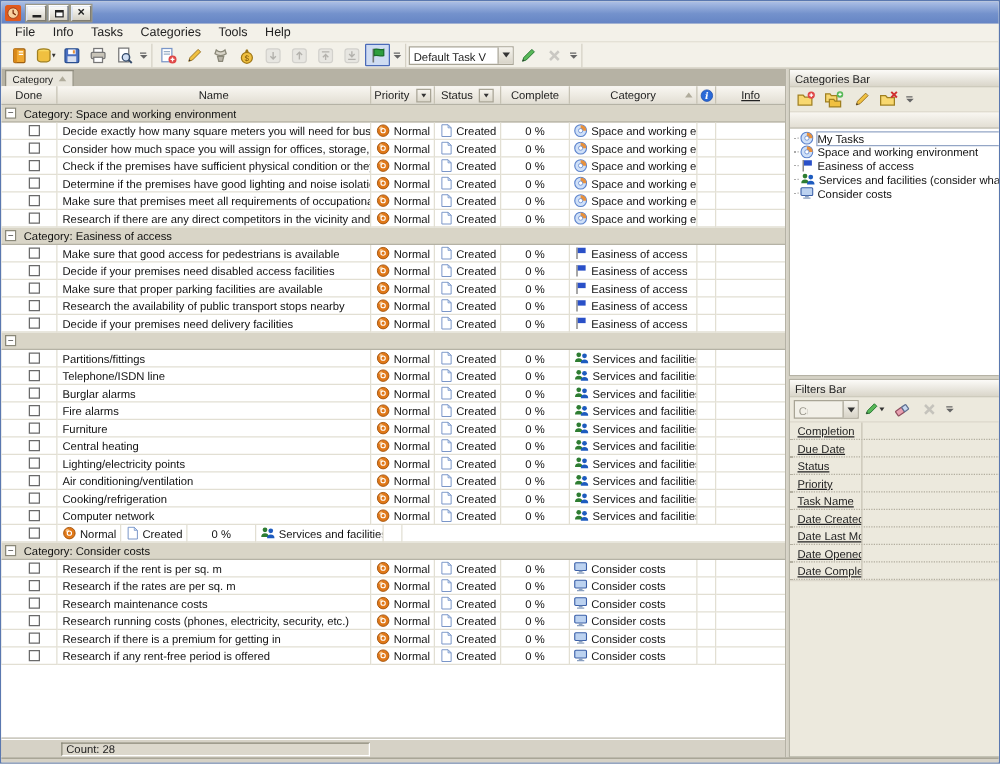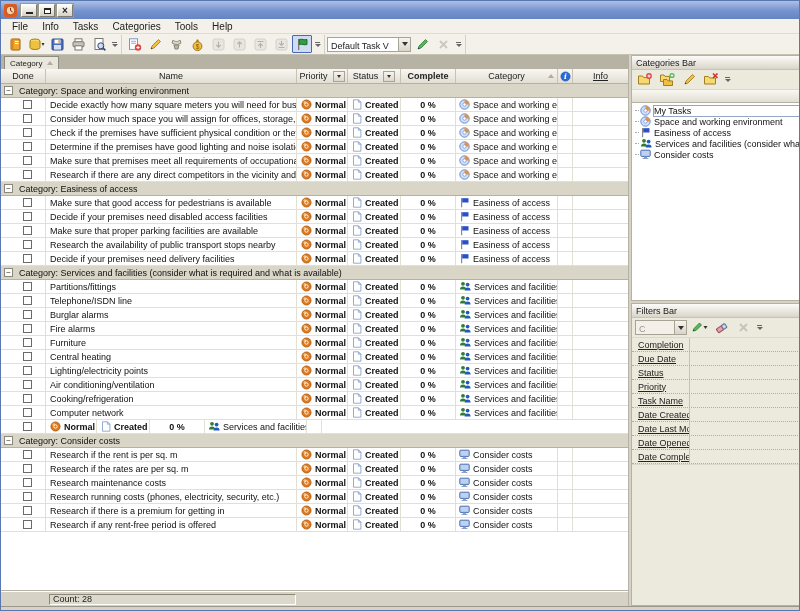--- a/index.html
+++ b/index.html
@@ -45,35 +45,35 @@
 
   .grid-header { display:flex; height:15px; flex:0 0 15px; background:linear-gradient(#f9f7f2,#e2ded3); border-bottom:1px solid #b5b2a5; font-size:9px; color:#222; }
   .gh-cell { display:flex; align-items:center; justify-content:center; border-right:1px solid #c6c2b4; position:relative; gap:3px; }
   .hdr-drop { width:12px; height:11px; background:linear-gradient(#f6f4ee,#dcd8cb); border:1px solid #a8a495; display:flex; align-items:center; justify-content:center; margin-left:2px; }
   .hdr-drop .tri-down { border-top-width:3px; border-left-width:2.5px; border-right-width:2.5px; }
 
   .c-done { width:45px; flex:0 0 45px; }
   .c-name { width:251px; flex:0 0 251px;text-align:right; }
   .c-pri { width:51px; flex:0 0 51px; }
   .c-status { width:53px; flex:0 0 53px; }
-  .c-complete { width:55px; flex:0 0 55px;font-weight:bold; }
+  .c-complete { width:55px; flex:0 0 55px; }
   .c-cat { width:102px; flex:0 0 102px; }
   .c-infoicon { width:15px; flex:0 0 15px; }
   .c-info { flex:1; }
 
   .grid-body { overflow:hidden; }
   .row { display:flex; height:14px; font-size:9px; align-items:stretch; color:#111; }
   .task-row .cell { border-right:1px solid #e2dfd3; border-bottom:1px solid #e2dfd3; display:flex; align-items:center; overflow:hidden; }
   .group-row { background:#d9d5c7; border-bottom:1px solid #b5b2a5; align-items:center; padding-left:3px; gap:6px; }
   .minus-box { width:9px; height:9px; border:1px solid #8a8878; background:#fff; font-size:8px; line-height:7px; text-align:center; color:#333; flex:0 0 9px; }
   .group-label { white-space:nowrap; overflow:hidden; }
   .cell.c-done { justify-content:flex-start; padding-left:22px; }
   .cb { width:9px; height:9px; border:1px solid #6a6a6a; background:#fff; }
   .cell.c-name { padding-left:4px; white-space:nowrap; }
-  .cell.c-pri, .cell.c-status { padding-left:4px; gap:3px; white-space:nowrap;font-weight:bold; }
+  .cell.c-pri, .cell.c-status { padding-left:4px; gap:3px; white-space:nowrap; }
   .cell.c-complete { justify-content:center; }
   .cell.c-cat { padding-left:3px; gap:3px; }
   .cat-text { white-space:nowrap; overflow:hidden; }
 
   .grid-filler { flex:1; background:#fff; }
   .statusbar { height:15px; flex:0 0 15px; background:#d6d2c6; border-top:1px solid #fff; box-shadow:0 -1px 0 #b5b2a5; display:flex; align-items:center; }
   .count-panel { margin-left:48px; width:247px; height:11px; border:1px solid; border-color:#8a8878 #fff #fff #8a8878; font-size:9px; color:#222; display:flex; align-items:center; padding-left:3px; background:#dcd8cc; }
 
   
   .right-col { flex:1; display:flex; flex-direction:column; background:#d6d2c6; padding-left:2px; gap:2px; }
@@ -770,21 +770,20 @@
                   <rect x="3.2" y="1.2" width="6.3" height="4.3" fill="#2a50c8"></rect>
                 </svg>
               </span>
               <span class="cat-text">Easiness of access</span>
             </div>
             <div class="cell c-infoicon"></div>
             <div class="cell c-info" style="border-right:none;"></div>
           </div>
           <div class="row group-row">
             <span class="minus-box">−</span>
-            <span class="group-label">Category: Services and facilities (consider what is required and what is available)</span>
           </div>
           <div class="row task-row">
             <div class="cell c-done">
               <span class="cb"></span>
             </div>
             <div class="cell c-name">Partitions/fittings</div>
             <div class="cell c-pri">
               <span class="ic">
                 <svg width="11" height="11" viewBox="0 0 11 11">
                   <circle cx="5.5" cy="5.5" r="4.6" fill="#e07818" stroke="#a05008" stroke-width="0.7"></circle>

